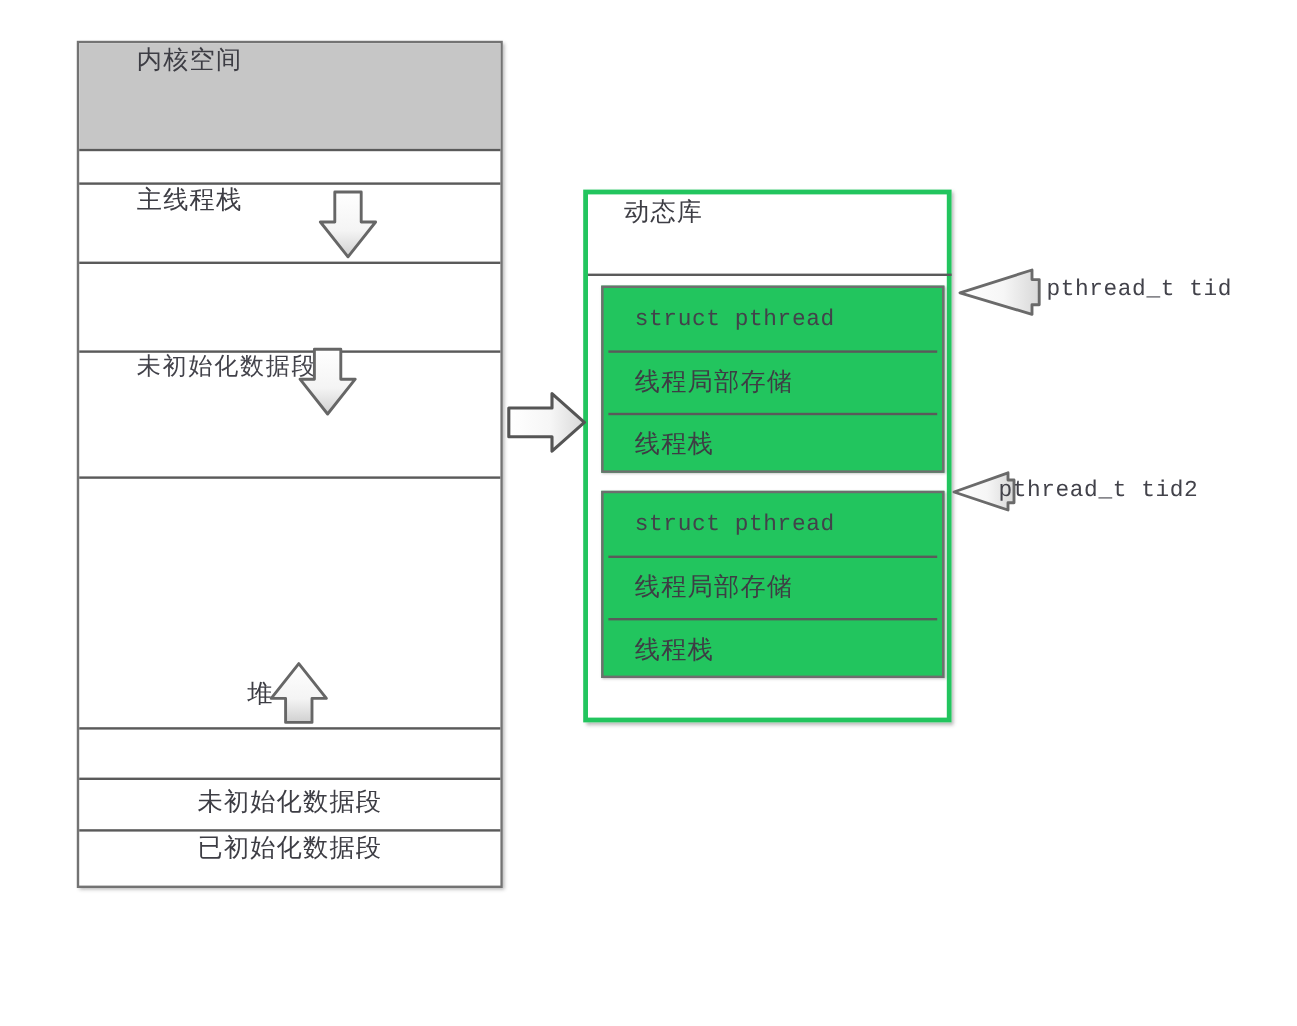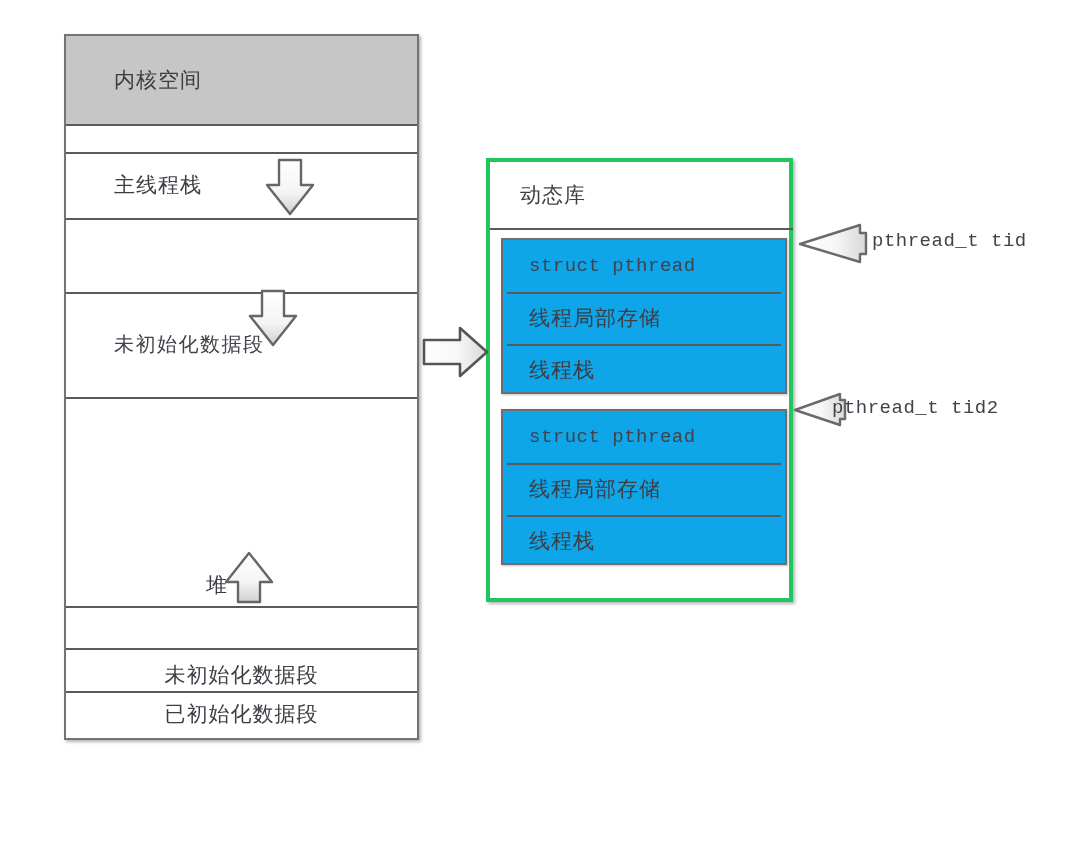--- a/index.html
+++ b/index.html
@@ -28,21 +28,21 @@
     box-sizing: border-box;
     background: #ffffff;
     border: 2px solid #6b6b6b;
   }
 
   .row {
     position: absolute;
     box-sizing: border-box;
     background: transparent;
     display: flex;
-    align-items: center;
+    align-items: flex-start;
     justify-content: center;
   }
 
   .row-line {
     position: absolute;
     background: #5a5a5a;
     height: 2px;
   }
 
   .label-cn {
@@ -97,21 +97,21 @@
     border: 4px solid #22c55e;
     box-shadow: 2px 2px 3px rgba(90,90,90,0.45);
   }
 
   .thread-block {
     position: absolute;
     box-sizing: border-box;
     left: 11px;
     width: 286px;
     border: 2px solid #6e6e6e;
-    background: #0ea5e9;
+    background: #22c55e;
     box-shadow: 1px 1px 2px rgba(100,100,100,0.4);
   }
 
   .thread-row {
     position: absolute;
     left: 0;
     width: 100%;
     box-sizing: border-box;
     display: flex;
     align-items: center;

